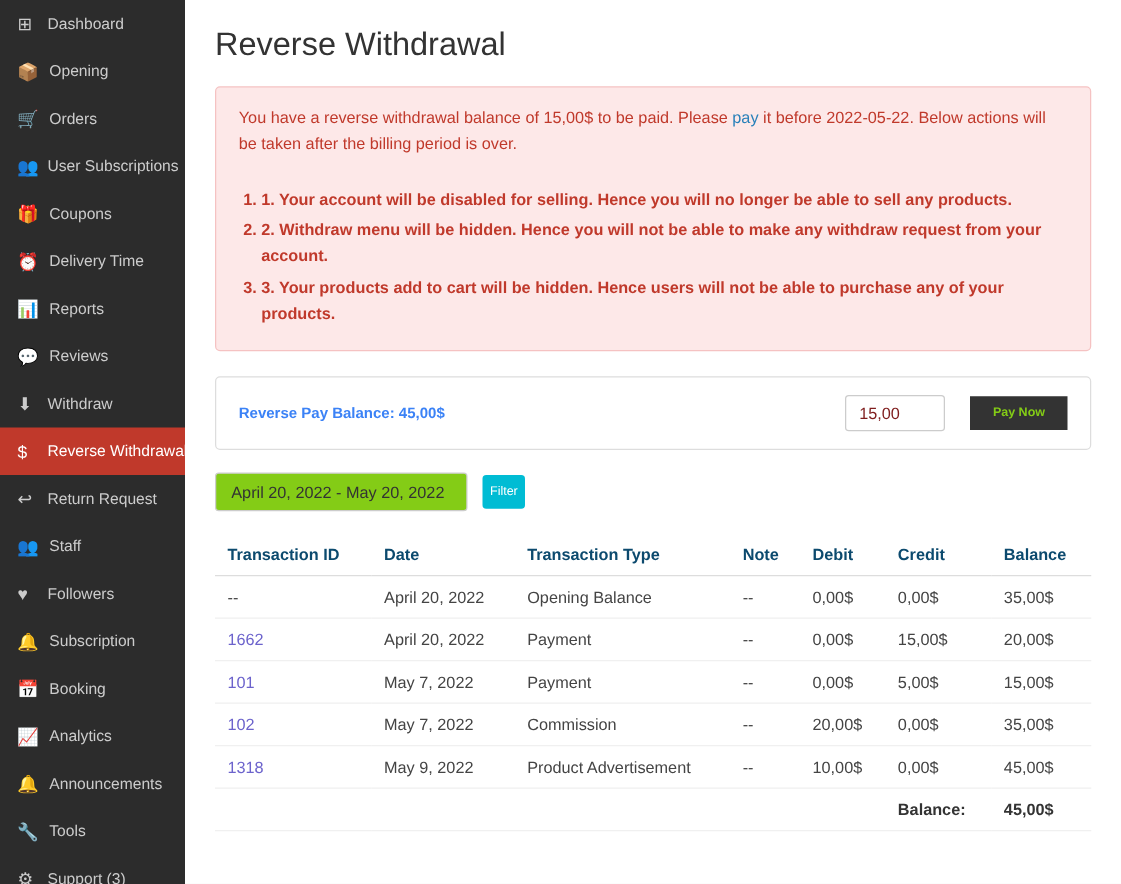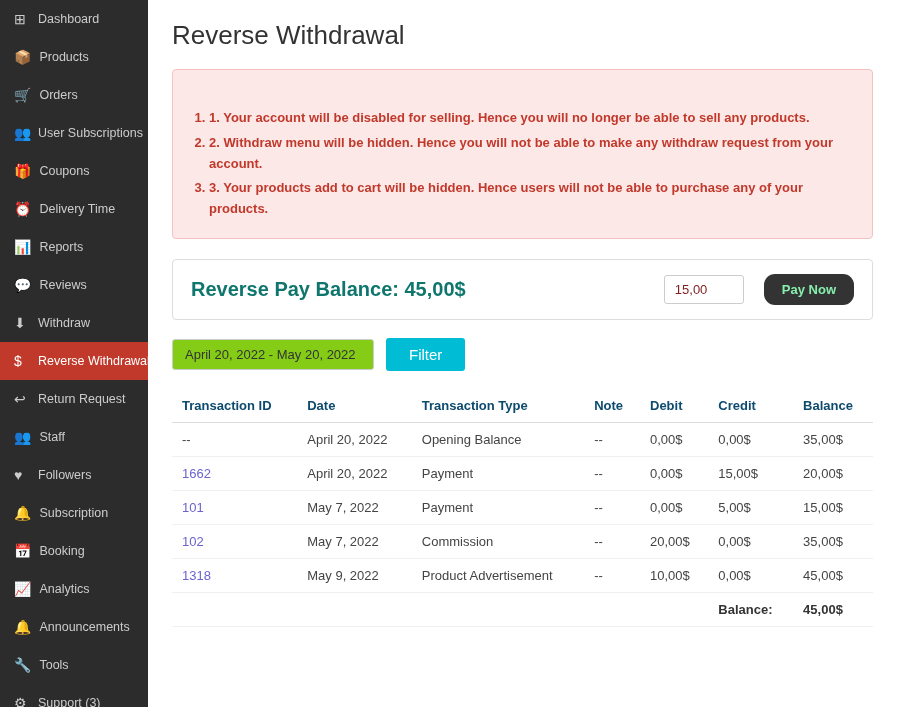--- a/index.html
+++ b/index.html
@@ -63,45 +63,45 @@
       display: flex;
       align-items: center;
       border: 1px solid #ddd;
       border-radius: 4px;
       padding: 14px 18px;
       margin-bottom: 18px;
       gap: 20px;
     }
     .balance-bar .reverse-balance {
       font-weight: 700;
-      font-size: 20px;
-      color: #0f766e;
+      font-size: 12px;
+      color: #3b82f6;
       flex: 1;
     }
     .balance-bar .payable-amount {
       color: #555;
       font-size: 13px;
       flex: 1;
       text-align: center;
     }
     .balance-bar .amount-input {
       border: 1px solid #ccc;
       border-radius: 3px;
       padding: 6px 10px;
       font-size: 13px;
       width: 80px;
       color: #7f1d1d;
     }
     .pay-now-btn {
       background: #333;
-      color: #86efac;
+      color: #84cc16;
       border: none;
-      border-radius: 11px;
+      border-radius: 0;
       padding: 8px 18px;
-      font-size: 13px;
+      font-size: 10px;
       cursor: pointer;
       font-weight: 600;
     }
 
     
     .filter-bar {
       display: flex;
       align-items: center;
       gap: 12px;
       margin-bottom: 18px;
@@ -112,22 +112,22 @@
       padding: 7px 12px;
       font-size: 13px;
       color: #333;
       background: #84cc16;
     }
     .filter-btn {
       background: #00bcd4;
       color: #fff;
       border: none;
       border-radius: 3px;
-      padding: 8px 23px;
-      font-size: 15px;
+      padding: 8px 6px;
+      font-size: 10px;
       cursor: pointer;
       font-weight: 500;
     }
 
     
     .data-table {
       width: 100%;
       border-collapse: collapse;
       font-size: 13px;
     }
@@ -150,21 +150,21 @@
 <body>
 
 <nav class="sidebar">
 
 <div class="sidebar-item">
       <span class="icon">⊞</span>
       <span>Dashboard</span>
     </div>
     <div class="sidebar-item">
       <span class="icon">📦</span>
-      <span>Products</span>
+      <span>Opening</span>
     </div>
     <div class="sidebar-item">
       <span class="icon">🛒</span>
       <span>Orders</span>
     </div>
     <div class="sidebar-item">
       <span class="icon">👥</span>
       <span>User Subscriptions</span>
     </div>
     <div class="sidebar-item">
@@ -226,20 +226,23 @@
     <div class="sidebar-item">
       <span class="icon">⚙</span>
       <span>Support (3)</span>
     </div>
   </nav>
 
 <div class="main">
   <h1 class="page-title">Reverse Withdrawal</h1>
 
   <div class="alert-box">
+    <div>
+      You have a reverse withdrawal balance of 15,00$ to be paid. Please <span class="alert-link">pay</span> it before 2022-05-22. Below actions will be taken after the billing period is over.
+    </div>
     <ol>
       <li>1. Your account will be disabled for selling. Hence you will no longer be able to sell any products.</li>
       <li>2. Withdraw menu will be hidden. Hence you will not be able to make any withdraw request from your account.</li>
       <li>3. Your products add to cart will be hidden. Hence users will not be able to purchase any of your products.</li>
     </ol>
   </div>
 
   <div class="balance-bar">
     <span class="reverse-balance">Reverse Pay Balance: 45,00$</span>
     <input class="amount-input" type="text" value="15,00" style="">

